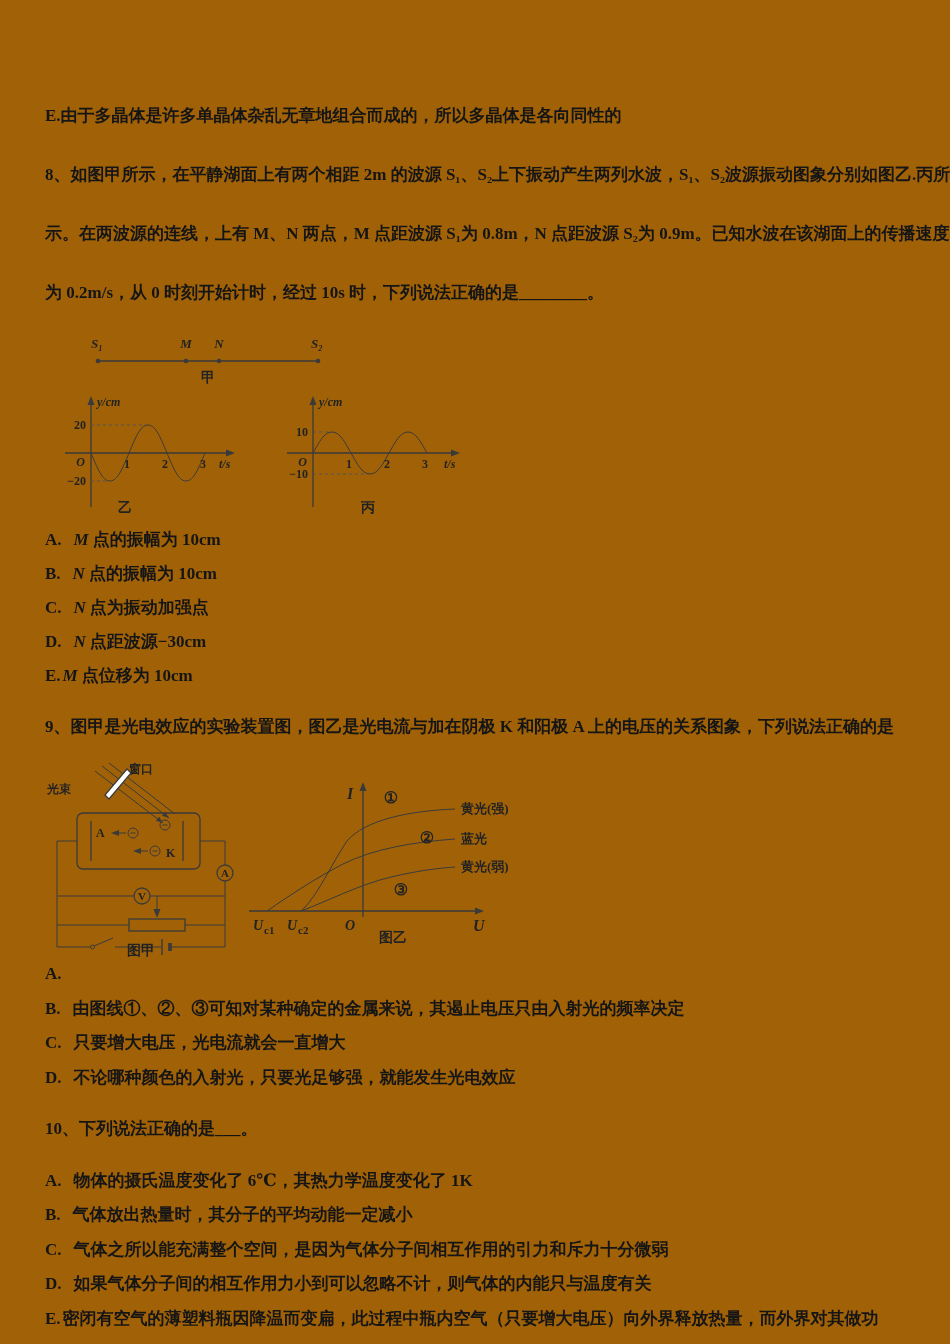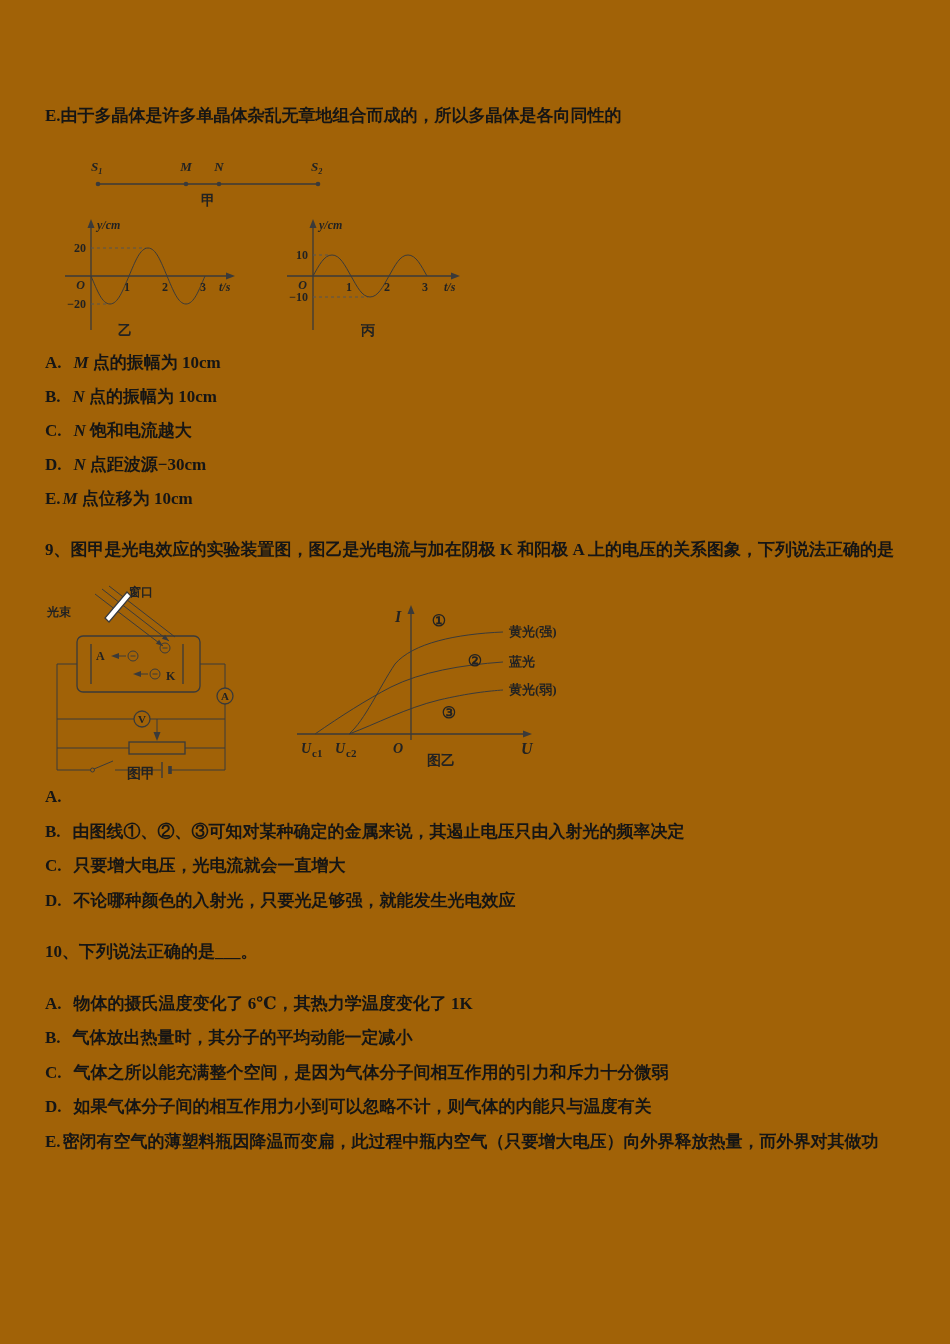--- a/index.html
+++ b/index.html
@@ -14,41 +14,46 @@
   .rows2 .row { line-height:34.5px; }
   .lab { margin-right:12px; }
   .tight .lab { margin-right:2px; }
   .var { font-style:italic; margin-right:4px; }
   .var:empty { display:none; margin:0; }
   .fig-jia { margin:10px 0 0 38px; }
   .graphs-row { display:flex; align-items:flex-end; }
   .g-yi { margin-left:8px; }
   .g-bing { margin-left:30px; }
   .q8opts { margin-top:8px; }
-  .q9figs { display:flex; align-items:flex-start; margin-top:12px;gap:48px; }
+  .q9figs { display:flex; align-items:flex-start; margin-top:12px; }
   .dev-svg { margin-left:0; }
   .iu-svg { margin-left:8px; margin-top:12px; }
   svg { overflow:visible; }
   svg text { font-family:"Liberation Serif","DejaVu Serif",serif; fill:#222; }
   .sv11 { font-size:11px; } .sv12 { font-size:12px; } .sv13 { font-size:13px; }
   .sv14 { font-size:14px; } .sv16 { font-size:16px; }
   .svb  { font-weight:700; }
   .svi  { font-style:italic; }
   .stroke { stroke:#3a3a3a; fill:none; stroke-width:1.3; }
   .thin   { stroke:#3a3a3a; fill:none; stroke-width:1; }
   .dash   { stroke:#555; fill:none; stroke-width:1; stroke-dasharray:3,3; }
   .fillDark { fill:#3a3a3a; stroke:none; }
 </style>
 </head>
 <body>
 
 <div class="page">
 
   <p class="tline">E.由于多晶体是许多单晶体杂乱无章地组合而成的，所以多晶体是各向同性的</p>
 
+  <div>
+    <p class="tline">8、如图甲所示，在平静湖面上有两个相距 2m 的波源 S₁、S₂上下振动产生两列水波，S₁、S₂波源振动图象分别如图乙.丙所</p>
+    <p class="tline">示。在两波源的连线，上有 M、N 两点，M 点距波源 S₁为 0.8m，N 点距波源 S₂为 0.9m。已知水波在该湖面上的传播速度</p>
+    <p class="tline">为 0.2m/s，从 0 时刻开始计时，经过 10s 时，下列说法正确的是________。</p>
+  </div>
 
   <div class="fig-jia">
     <svg width="240" height="54" viewBox="0 0 240 54">
       <line class="stroke" x1="15" y1="30" x2="235" y2="30"></line>
       <circle class="fillDark" cx="15" cy="30" r="2.3"></circle>
       <circle class="fillDark" cx="103" cy="30" r="2.3"></circle>
       <circle class="fillDark" cx="136" cy="30" r="2.3"></circle>
       <circle class="fillDark" cx="235" cy="30" r="2.3"></circle>
       <text class="sv13 svb svi" x="14" y="17" text-anchor="middle">S₁</text>
       <text class="sv13 svb svi" x="103" y="17" text-anchor="middle">M</text>
@@ -105,21 +110,21 @@
         <span>点的振幅为 10cm</span>
       </div>
     <div class="row">
         <span class="lab">B.</span>
         <i class="var">N</i>
         <span>点的振幅为 10cm</span>
       </div>
     <div class="row">
         <span class="lab">C.</span>
         <i class="var">N</i>
-        <span>饱和电流越大</span>
+        <span>点为振动加强点</span>
       </div>
     <div class="row">
         <span class="lab">D.</span>
         <i class="var">N</i>
         <span>点距波源−30cm</span>
       </div>
     <div class="row tight">
         <span class="lab">E.</span>
         <i class="var">M</i>
         <span>点位移为 10cm</span>

